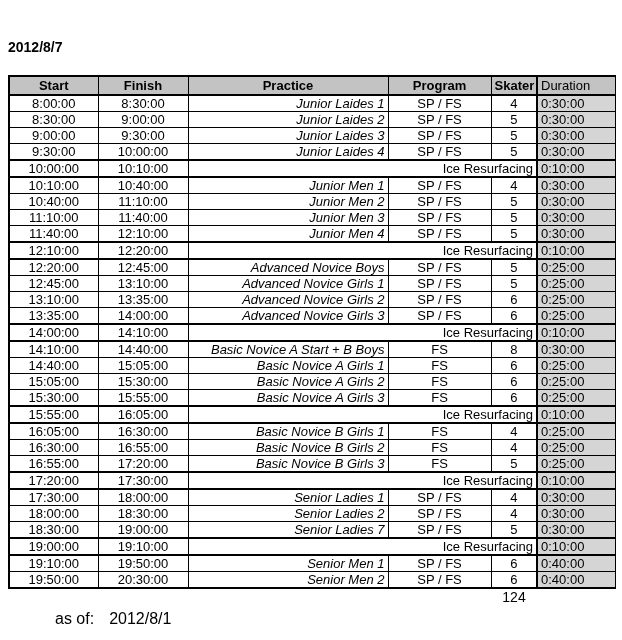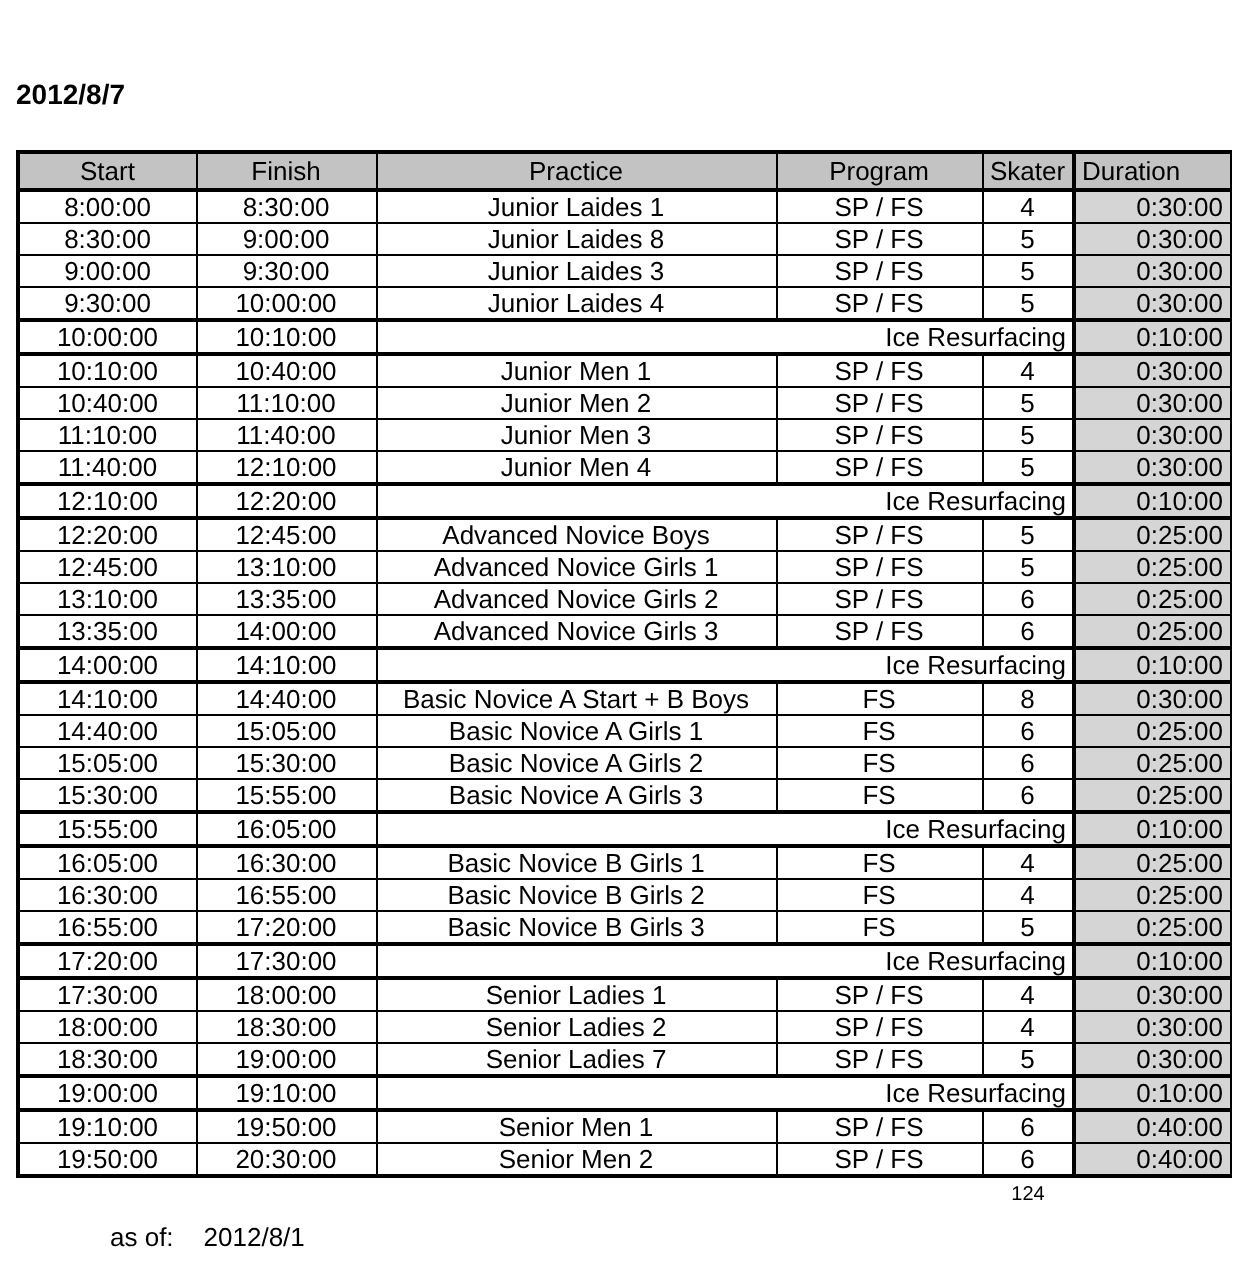--- a/index.html
+++ b/index.html
@@ -48,63 +48,63 @@
     border: 1px solid var(--border-color, #000);
     font-size: 13px;
     height: 15px;
     line-height: 15px;
     padding: 0 3px;
     white-space: nowrap;
     overflow: hidden;
   }
   .schedule th {
     background: var(--header-bg);
-    font-weight: normal;
+    font-weight: bold;
     border-top: 2px solid var(--border-color, #000);
     border-bottom: 2px solid var(--border-color, #000);
     height: 17px;
     line-height: 17px;
   }
   .schedule th:first-child,
   .schedule tbody td:first-child { border-left: 2px solid var(--border-color, #000); }
   .schedule th.h-duration {
     font-weight: normal;
     text-align: left;
     border-left: 2px solid var(--border-color, #000);
   }
   .schedule tbody tr:last-child td { border-bottom: 2px solid var(--border-color, #000); }
 
   .schedule td.c-start,
   .schedule td.c-finish,
   .schedule td.c-program,
   .schedule td.c-skater { text-align: center; }
-  .schedule td.c-practice { text-align: center; }
+  .schedule td.c-practice { text-align: right; font-style: italic; }
   .schedule td.c-duration {
-    text-align: right;
+    text-align: left;
     background: var(--duration-bg);
     border-left: 2px solid var(--border-color, #000);
   }
   .schedule td.c-merged {
     text-align: right;
     border-right: 2px solid var(--border-color, #000);
   }
   .schedule tr.resurfacing td {
     border-top: 2px solid var(--border-color, #000);
     border-bottom: 2px solid var(--border-color, #000);
   }
   .schedule tfoot td {
     border: none;
     background: #ffffff;
     text-align: center;
-    font-size: 10px;
+    font-size: 14px;
     height: 17px;
     line-height: 17px;
   }
 
-  .footer { margin-top: 5px; font-size: 13px; }
+  .footer { margin-top: 5px; font-size: 16px; }
   .asof-line { margin-left: 47px; line-height: 16px; }
   .asof-date { margin-left: 15px; }
   .note-line { line-height: 16px; }
 </style>
 </head>
 <body>
 
 <div class="page">
 
   <div class="date">2012/8/7</div>
@@ -133,21 +133,21 @@
           <td class="c-start">8:00:00</td>
           <td class="c-finish">8:30:00</td>
           <td class="c-practice">Junior Laides 1</td>
           <td class="c-program">SP / FS</td>
           <td class="c-skater">4</td>
           <td class="c-duration">0:30:00</td>
         </tr>
         <tr class="normal">
           <td class="c-start">8:30:00</td>
           <td class="c-finish">9:00:00</td>
-          <td class="c-practice">Junior Laides 8</td>
+          <td class="c-practice">Junior Laides 2</td>
           <td class="c-program">SP / FS</td>
           <td class="c-skater">5</td>
           <td class="c-duration">0:30:00</td>
         </tr>
         <tr class="normal">
           <td class="c-start">9:00:00</td>
           <td class="c-finish">9:30:00</td>
           <td class="c-practice">Junior Laides 3</td>
           <td class="c-program">SP / FS</td>
           <td class="c-skater">5</td>

